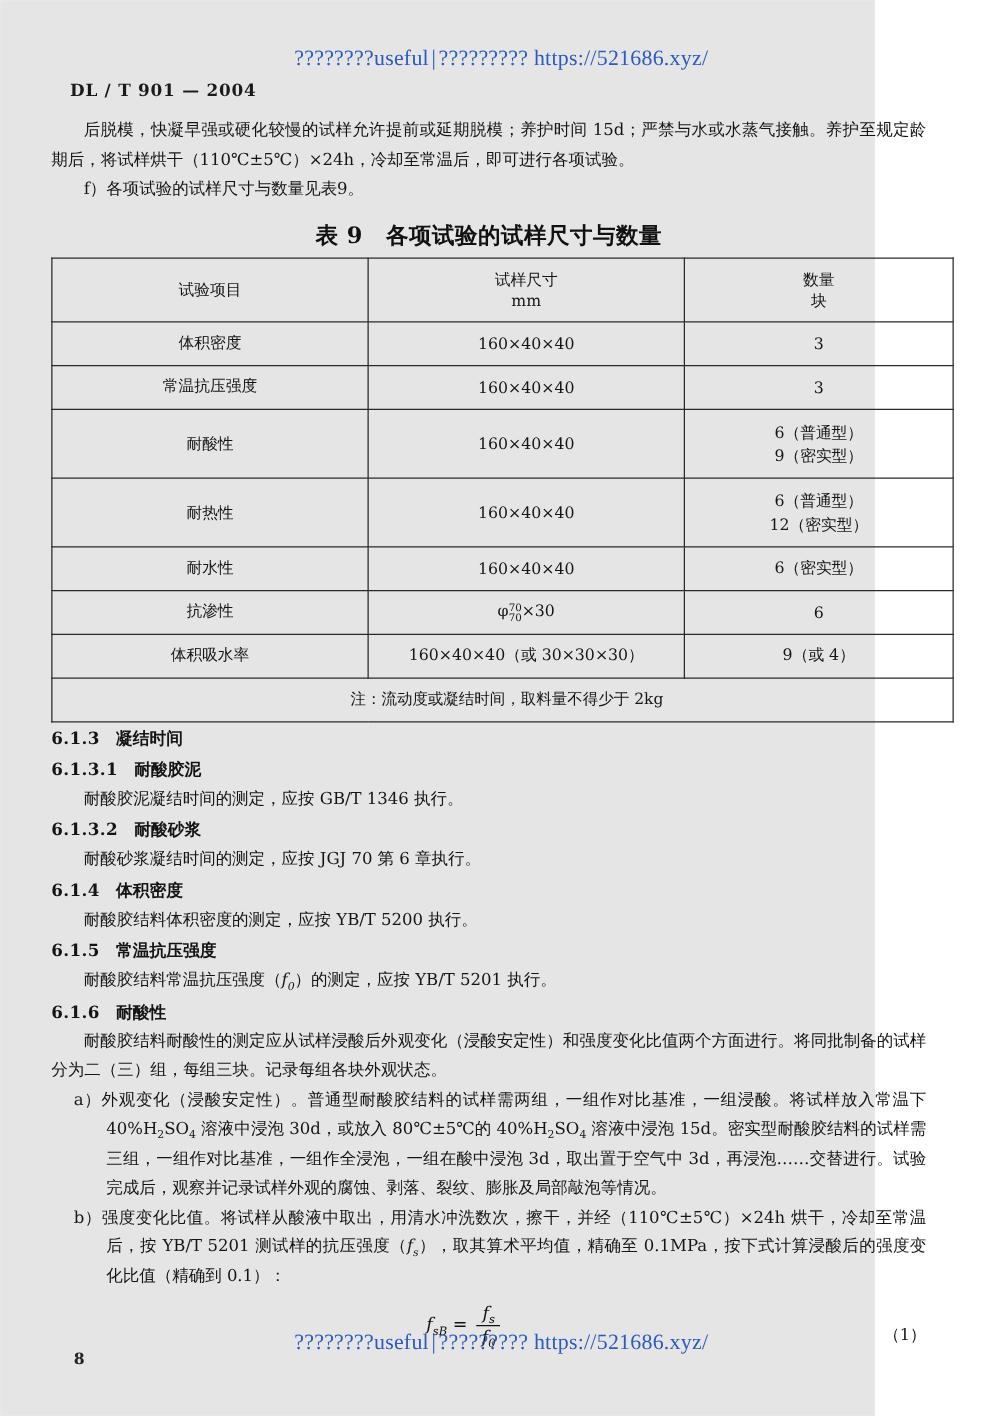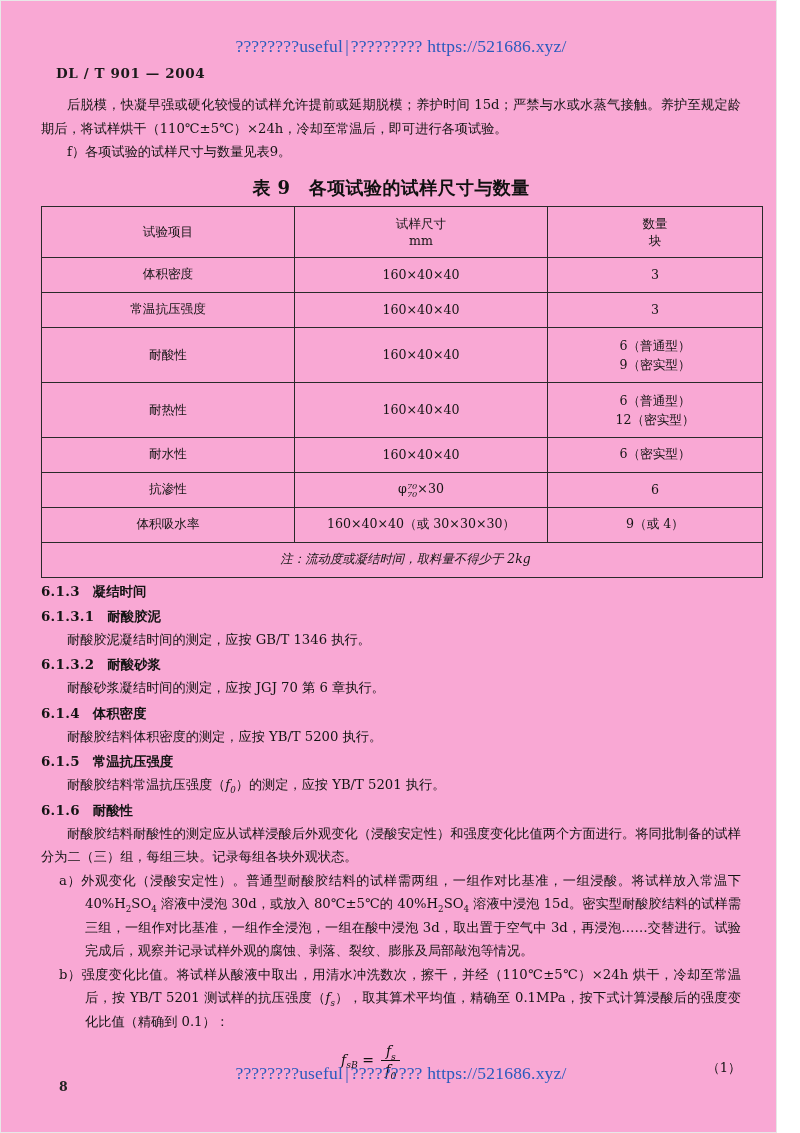--- a/index.html
+++ b/index.html
@@ -11,23 +11,23 @@
     width: 800px;
     height: 1133px;
     position: relative;
     font-family: "DejaVu Serif", "Liberation Serif", serif;
     color: #111111;
     overflow: hidden;
   }
   .page {
     position: absolute;
     left: 0; top: 0;
-    width: 777px;
+    width: 700px;
     height: 1133px;
-    background: #f9a8d4;
+    background: #e5e5e5;
     box-sizing: border-box;
     border: 1px solid #e8e8e8;
   }
 
   
   .watermark {
     position: absolute;
     left: 0;
     width: 800px;
     text-align: center;
@@ -117,34 +117,32 @@
   .col-a { width: 246px; }
   .col-b { width: 246px; }
   .col-c { width: 208px; }
   .r-1line td { height: 26px; }
   .r-2line td { height: 46px; line-height: 19px; }
   .note-cell {
     text-align: right;
     padding-left: 10px !important;
     height: 26px;
     font-size: 12.4px;
-    font-style: italic;
   }
   .phi {
     font-family: "DejaVu Serif", "Liberation Serif", serif;
     font-style: normal;
   }
   .phi-stack {
     display: inline-block;
     vertical-align: middle;
     font-size: 8.2px;
     line-height: 8px;
     text-align: right;
     margin-left: 0px;
-    font-style: italic;
   }
 
   
   .formula-row {
     position: relative;
     height: 52px;
     margin-top: 8px;
   }
   .formula {
     position: absolute;

